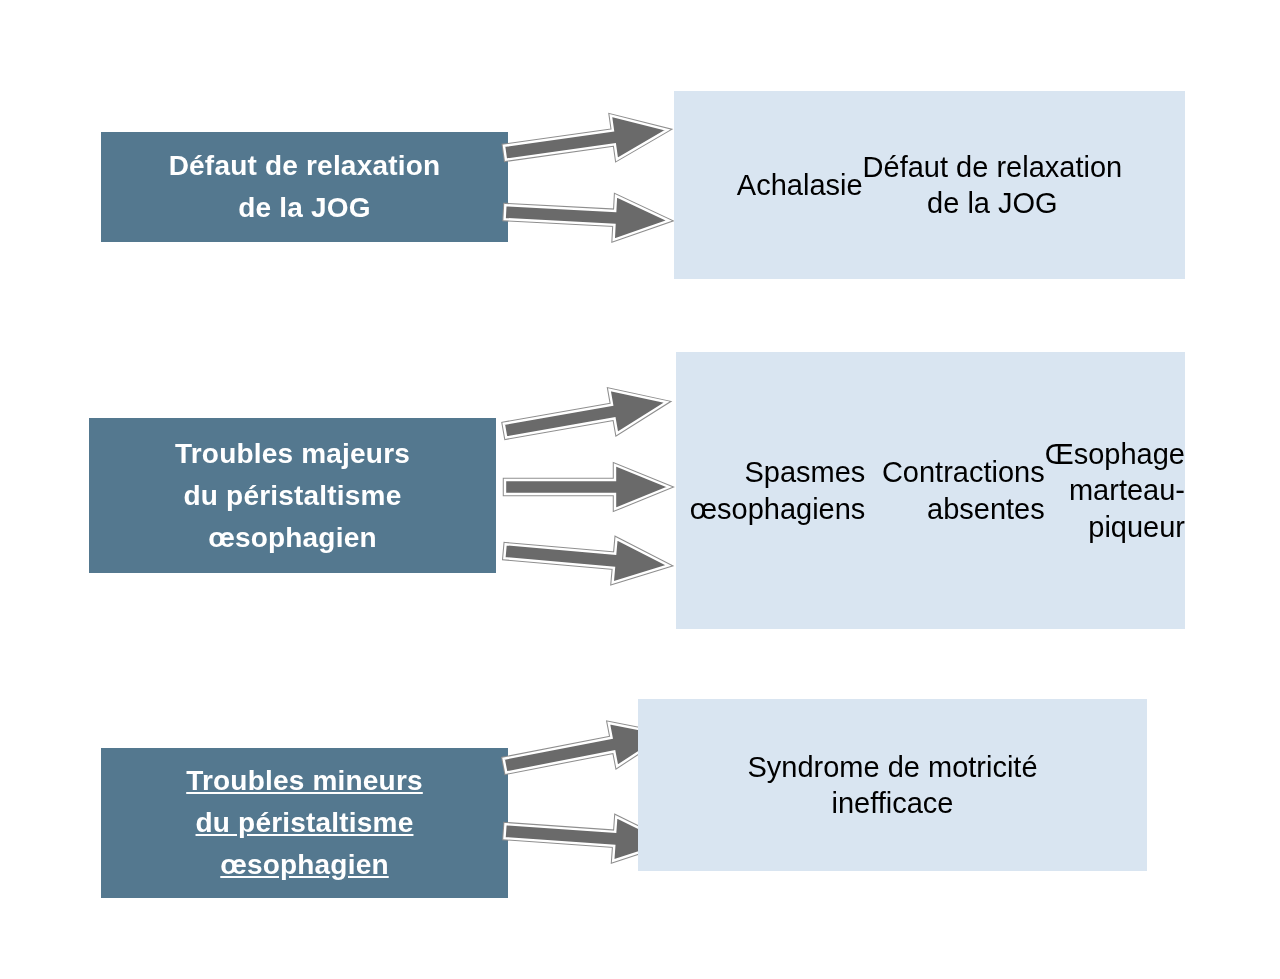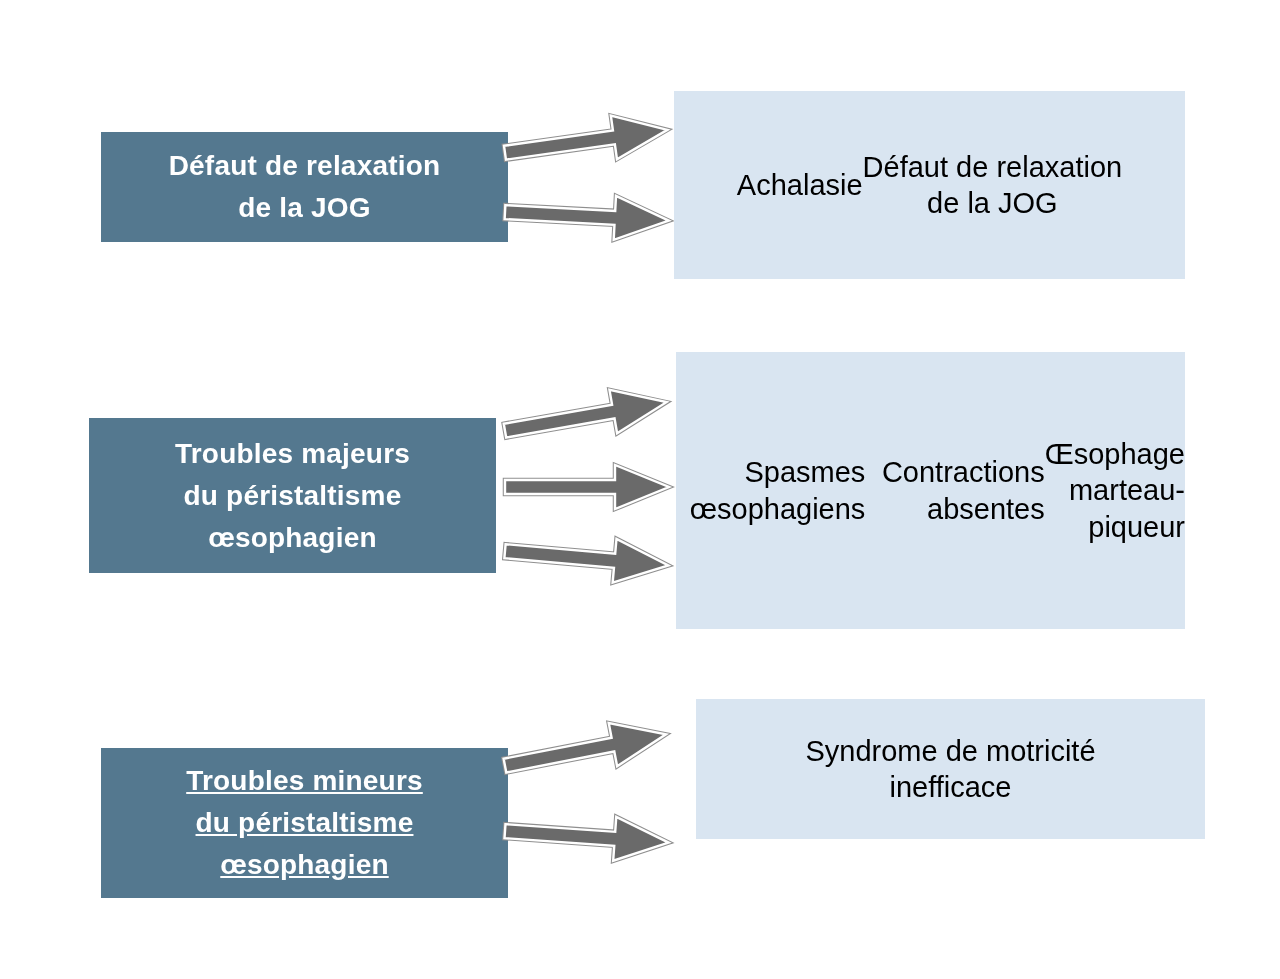--- a/index.html
+++ b/index.html
@@ -130,18 +130,18 @@
       <polygon points="2,21 112,21 112,6 166,28 112,50 112,35 2,35" fill="#6a6a6a" stroke="#ffffff" stroke-width="2.4" stroke-linejoin="miter"></polygon>
     </svg>
   </div>
   <div class="arrow" style="left:503px;top:803px;transform:rotate(4deg);">
     <svg viewBox="0 0 170 56">
       <polygon points="2,21 112,21 112,6 166,28 112,50 112,35 2,35" fill="none" stroke="#8f8f8f" stroke-width="4.5" stroke-linejoin="miter"></polygon>
       <polygon points="2,21 112,21 112,6 166,28 112,50 112,35 2,35" fill="#6a6a6a" stroke="#ffffff" stroke-width="2.4" stroke-linejoin="miter"></polygon>
     </svg>
   </div>
 
-  <div class="item-box gap30" style="left:696px;top:699px;width:509px;height:140px;">
+  <div class="item-box gap30" style="left:638px;top:699px;width:509px;height:172px;">
     <div class="item-label">Syndrome de motricité
 inefficace</div>
   </div>
 
 </div>
 
 </body></html>

